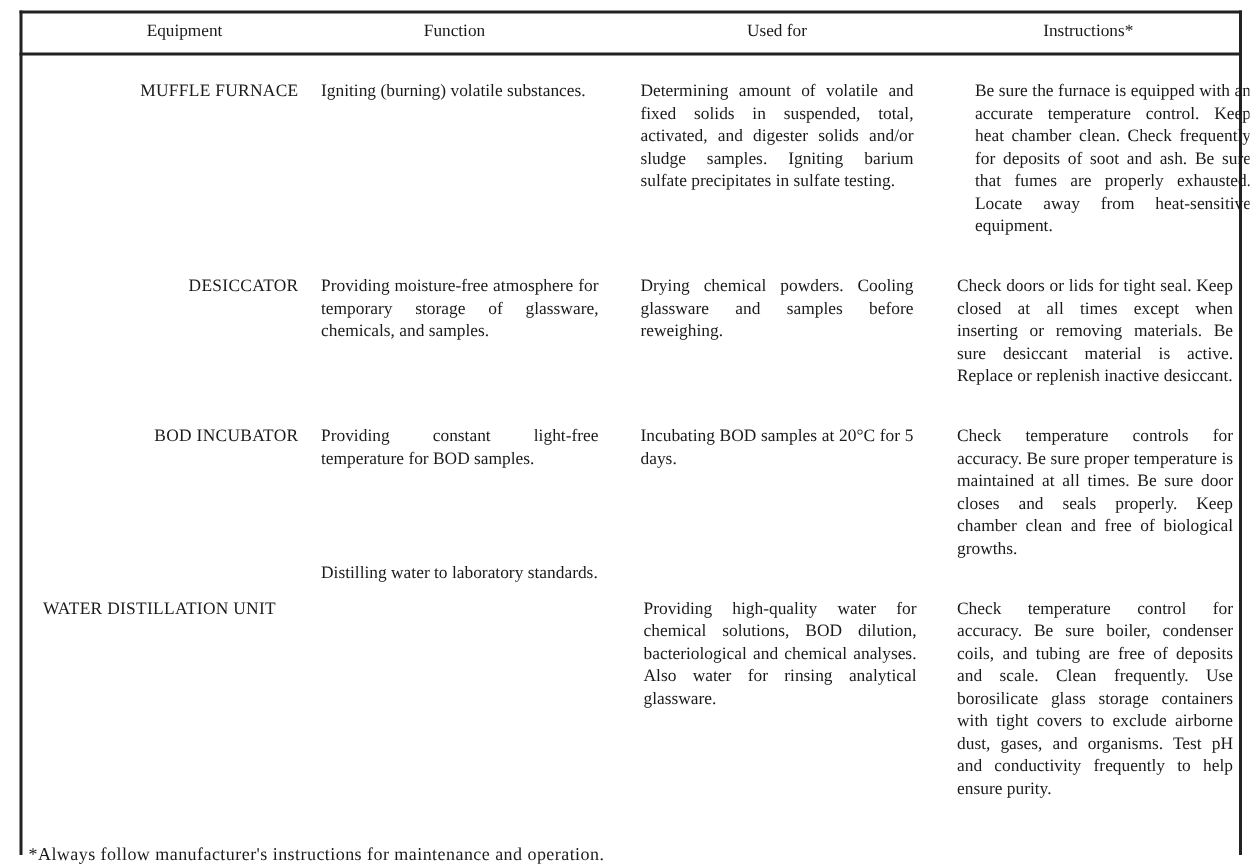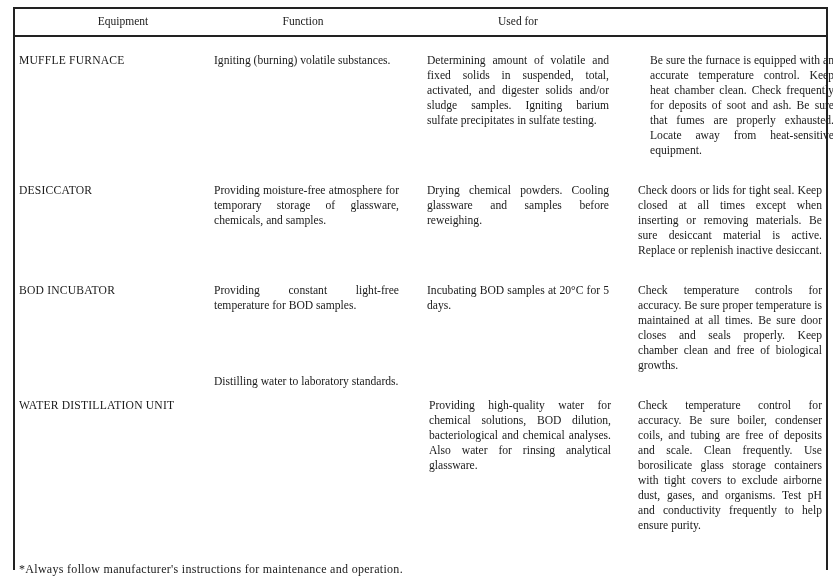--- a/index.html
+++ b/index.html
@@ -18,35 +18,36 @@
     border-bottom: 2px solid #222; box-sizing: border-box;
   }
   .hcell {
     position: absolute; top: 0; height: 28px; line-height: 28px;
     text-align: center; font-size: 11.5px; font-family: "Liberation Serif", serif;
   }
   .cell {
     position: absolute; font-size: 11.6px; line-height: 15px;
     font-family: "Liberation Serif", serif; text-align: justify;
   }
-  .equip { text-align: left; letter-spacing: 0.2px; }
+  .equip { text-align: right; letter-spacing: 0.2px; }
   .footnote {
     position: absolute; left: 19px; top: 562px; font-size: 12px;
     font-family: "Liberation Serif", serif; letter-spacing: 0.3px; white-space: nowrap;
   }
 </style>
 </head>
 <body>
 
 <div class="frame"></div>
 
 <div class="header-row">
   <div class="hcell" style="left:0;width:180px;padding-left:20px;">Equipment</div>
   <div class="hcell" style="left:180px;width:220px;">Function</div>
   <div class="hcell" style="left:400px;width:210px;">Used for</div>
+  <div class="hcell" style="left:610px;width:205px;">Instructions*</div>
 </div>
 
 <div>
   <div class="cell equip" style="left:19px;top:53px;width:180px;">MUFFLE  FURNACE</div>
   <div class="cell" style="left:214px;top:53px;width:185px;">Igniting (burning) volatile substances.</div>
   <div class="cell" style="left:427px;top:53px;width:182px;">Determining amount of volatile and fixed solids in suspended, total, activated, and digester solids and/or sludge samples. Igniting barium sulfate precipitates in sulfate testing.</div>
   <div class="cell" style="left:638px;top:53px;width:184px;margin-left:12px;">Be sure the furnace is equipped with an accurate temperature control. Keep heat chamber clean. Check frequently for deposits of soot and ash. Be sure that fumes are properly exhausted. Locate away from heat-sensitive equipment.</div>
 </div>
 
 <div>

